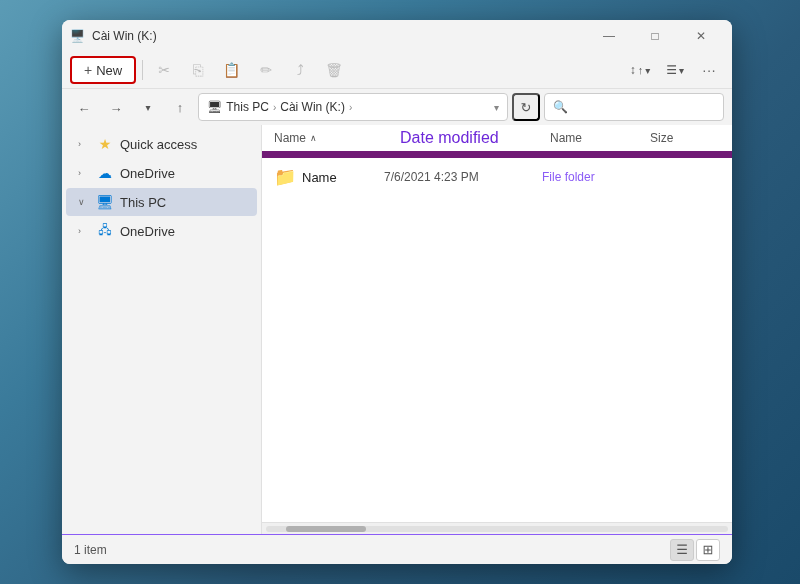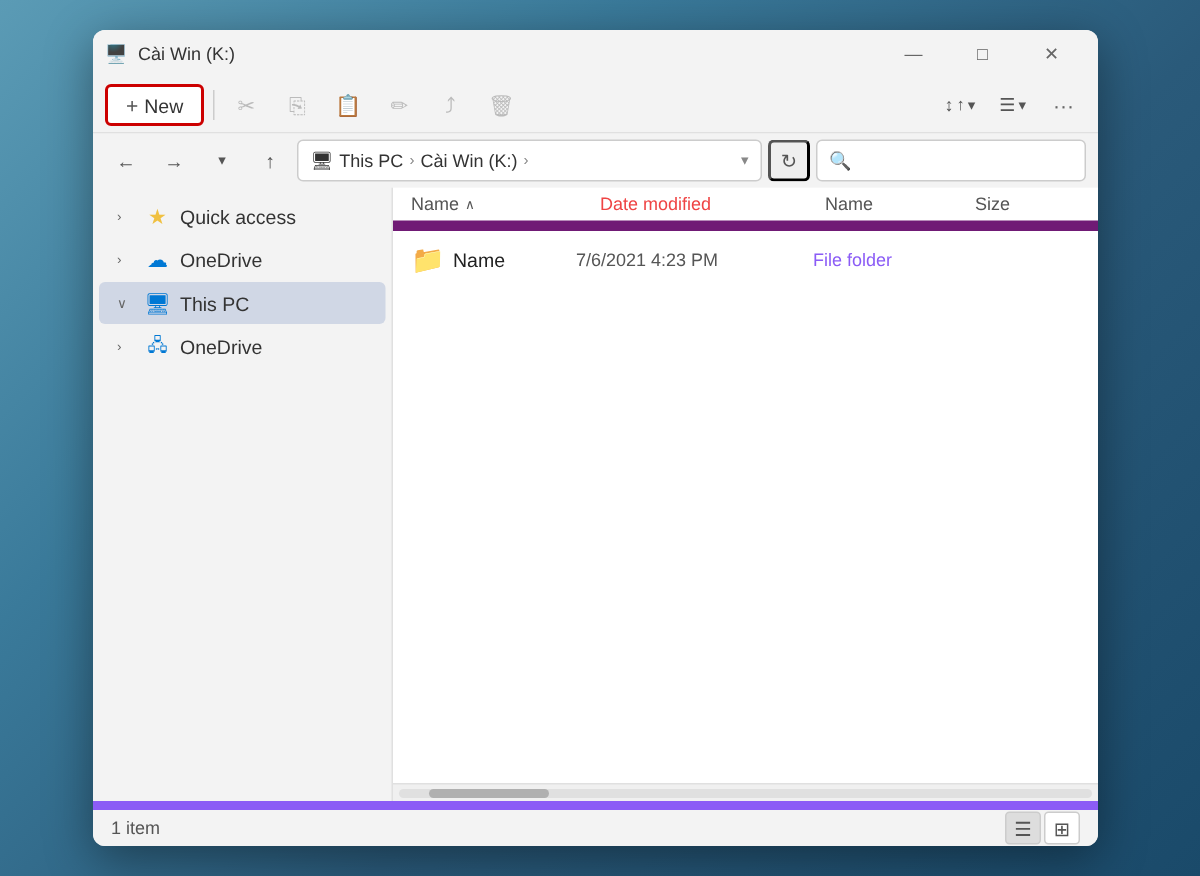--- a/index.html
+++ b/index.html
@@ -255,21 +255,21 @@
     }
     .file-header {
       display: flex;
       align-items: center;
       padding: 4px 12px;
       border-bottom: 7px solid #701a75;
       background: white;
       flex-shrink: 0;
     }
     .col-name { flex: 1; font-size: 12px; color: #555; cursor: pointer; display: flex; align-items: center; gap: 4px; }
-    .col-date { width: 150px; font-size: 12px; color: #ef4444; }
+    .col-date { width: 150px; font-size: 16px; color: #6d28d9; }
     .col-type { width: 100px; font-size: 12px; color: #555; }
     .col-size { width: 70px; font-size: 12px; color: #555; }
     .sort-arrow { font-size: 9px; }
     .file-list {
       flex: 1;
       overflow-y: auto;
       padding: 4px 0;
     }
     .file-row {
       display: flex;
@@ -287,21 +287,21 @@
     .file-date { width: 150px; font-size: 12px; color: #555; }
     .file-type { width: 100px; font-size: 12px; color: #8b5cf6; }
     .file-size { width: 70px; font-size: 12px; color: #555; }
     
     .status-bar {
       display: flex;
       align-items: center;
       justify-content: space-between;
       padding: 4px 12px;
       background: #f3f3f3;
-      border-top: 6px solid #8b5cf6;
+      border-top: 1px solid #8b5cf6;
       flex-shrink: 0;
       height: 30px;
     }
     .status-text { font-size: 12px; color: #555; }
     .view-controls {
       display: flex;
       gap: 2px;
     }
     .view-btn {
       width: 24px;

